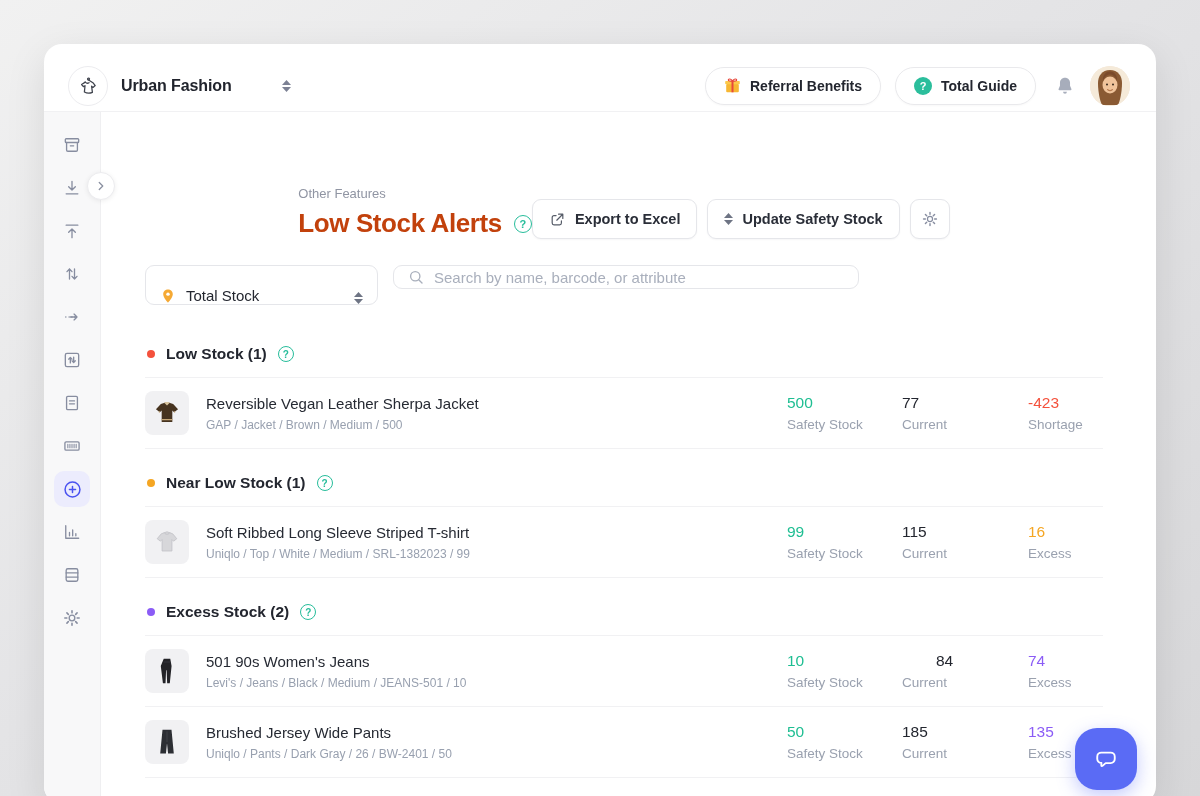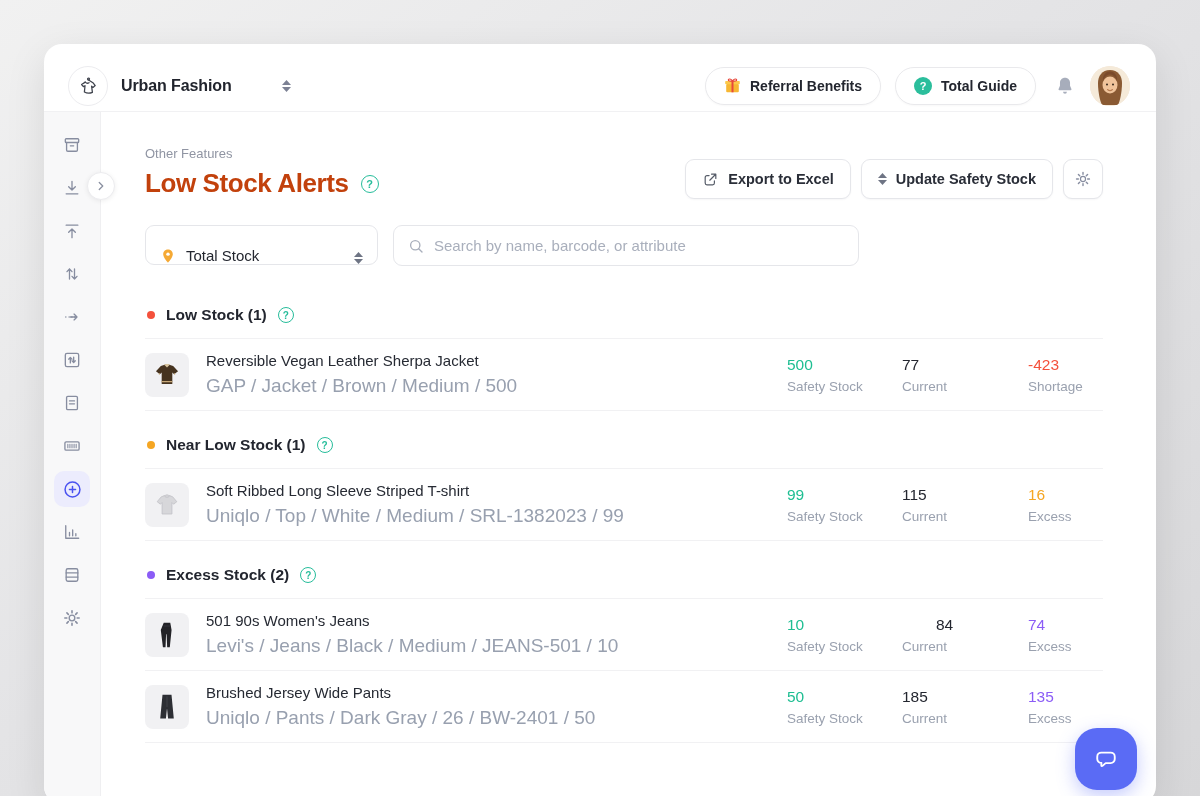--- a/index.html
+++ b/index.html
@@ -22,49 +22,49 @@
   .avatar { width:40px; height:40px; border-radius:50%; overflow:hidden; background:#f3e6d8; cursor:pointer; }
 
   
   .sidebar { position:absolute; left:0; top:68px; bottom:0; width:57px; background:#f8f8f9; border-right:1px solid #efeff1; display:flex; flex-direction:column; align-items:center; padding-top:15px; gap:7px; }
   .side-item { width:36px; height:36px; border-radius:10px; display:flex; align-items:center; justify-content:center; cursor:pointer; }
   .side-item.active { background:#ececfd; }
   .expand-btn { position:absolute; left:43px; top:128px; width:28px; height:28px; border-radius:50%; background:#fff; border:1px solid #ececef; box-shadow:0 1px 5px rgba(0,0,0,.07); display:flex; align-items:center; justify-content:center; cursor:pointer; z-index:6; }
 
   
   .main { position:absolute; left:58px; top:68px; right:0; bottom:0; padding:34px 53px 0 43px; }
-  .header-row { display:flex; justify-content:space-between; align-items:flex-end; }
+  .header-row { display:flex; justify-content:center; align-items:flex-end;margin-top:40px; }
   .breadcrumb { font-size:13px; color:#9095a3; margin-bottom:7px; }
   .title-line { display:flex; align-items:center; gap:12px; }
   .page-title { font-size:26px; font-weight:700; color:#c2410c; letter-spacing:-.4px; }
   .help-ring { width:18px; height:18px; border-radius:50%; border:1.5px solid #27bd9b; color:#27bd9b; font-size:11px; font-weight:700; display:flex; align-items:center; justify-content:center; }
   .help-ring.sm { width:16px; height:16px; font-size:10px; }
   .hdr-buttons { display:flex; gap:10px; }
   .btn { display:flex; align-items:center; gap:9px; height:40px; padding:0 16px; background:#fff; border:1px solid #e5e6ea; border-radius:9px; font-family:inherit; font-size:14.5px; font-weight:700; color:#2a2e38; cursor:pointer; box-shadow:0 1px 2px rgba(16,24,40,.04); }
   .btn.icon-only { width:40px; padding:0; justify-content:center; }
 
   
   .filter-row { display:flex; gap:15px; margin-top:26px; }
   .select { width:233px; height:40px; border:1px solid #e5e6ea; border-radius:9px; display:flex; align-items:flex-end; padding:0 14px; gap:10px; cursor:pointer; background:#fff; }
   .select-label { flex:1; font-size:15px; font-weight:500; color:#23262f; }
-  .search-box { width:466px; height:41px; border:1px solid #e5e6ea; border-radius:9px; display:flex; align-items:center; padding:0 13px; gap:9px; background:#fff; }
+  .search-box { width:466px; height:24px; border:1px solid #e5e6ea; border-radius:9px; display:flex; align-items:center; padding:0 13px; gap:9px; background:#fff; }
   .search-box input { border:none; outline:none; flex:1; font-family:inherit; font-size:15px; color:#3a3f4a; background:transparent; }
   .search-box input::placeholder { color:#a9afbc; }
 
   
   .sections { margin-top:28px; }
   .section { margin-bottom:13px; }
   .section-header { display:flex; align-items:center; gap:11px; padding:12px 2px 14px; border-bottom:1px solid #f1f1f3; }
   .dot { width:8px; height:8px; border-radius:50%; }
   .section-label { font-size:15.5px; font-weight:700; color:#23262f; }
   .row { display:flex; align-items:center; padding:13px 0; border-bottom:1px solid #f1f1f3; cursor:pointer; }
   .thumb { width:44px; height:44px; border-radius:8px; background:#f1f1f3; margin-right:17px; display:flex; align-items:center; justify-content:center; overflow:hidden; flex:none; }
   .pinfo { flex:1; min-width:0; }
   .pname { font-size:15px; font-weight:500; color:#262a33; margin-bottom:6px; }
-  .pattrs { font-size:19px; color:#98a0af; }
+  .pattrs { font-size:12px; color:#98a0af; }
   .stats { display:flex; width:316px; flex:none; }
   .stat { width:115px; }
   .stat:nth-child(2){ width:126px; }
   .stat:nth-child(3){ width:75px; }
   .stat-value { font-size:15.5px; font-weight:500; margin-bottom:5px; }
   .stat-label { font-size:13.5px; color:#9aa1af; }
 
   .chat-fab { position:absolute; left:1075px; top:728px; width:62px; height:62px; border:none; border-radius:22px; background:#5a6bf5; display:flex; align-items:center; justify-content:center; cursor:pointer; box-shadow:0 6px 18px rgba(90,107,245,.35); }
 
   svg { display:block; }

